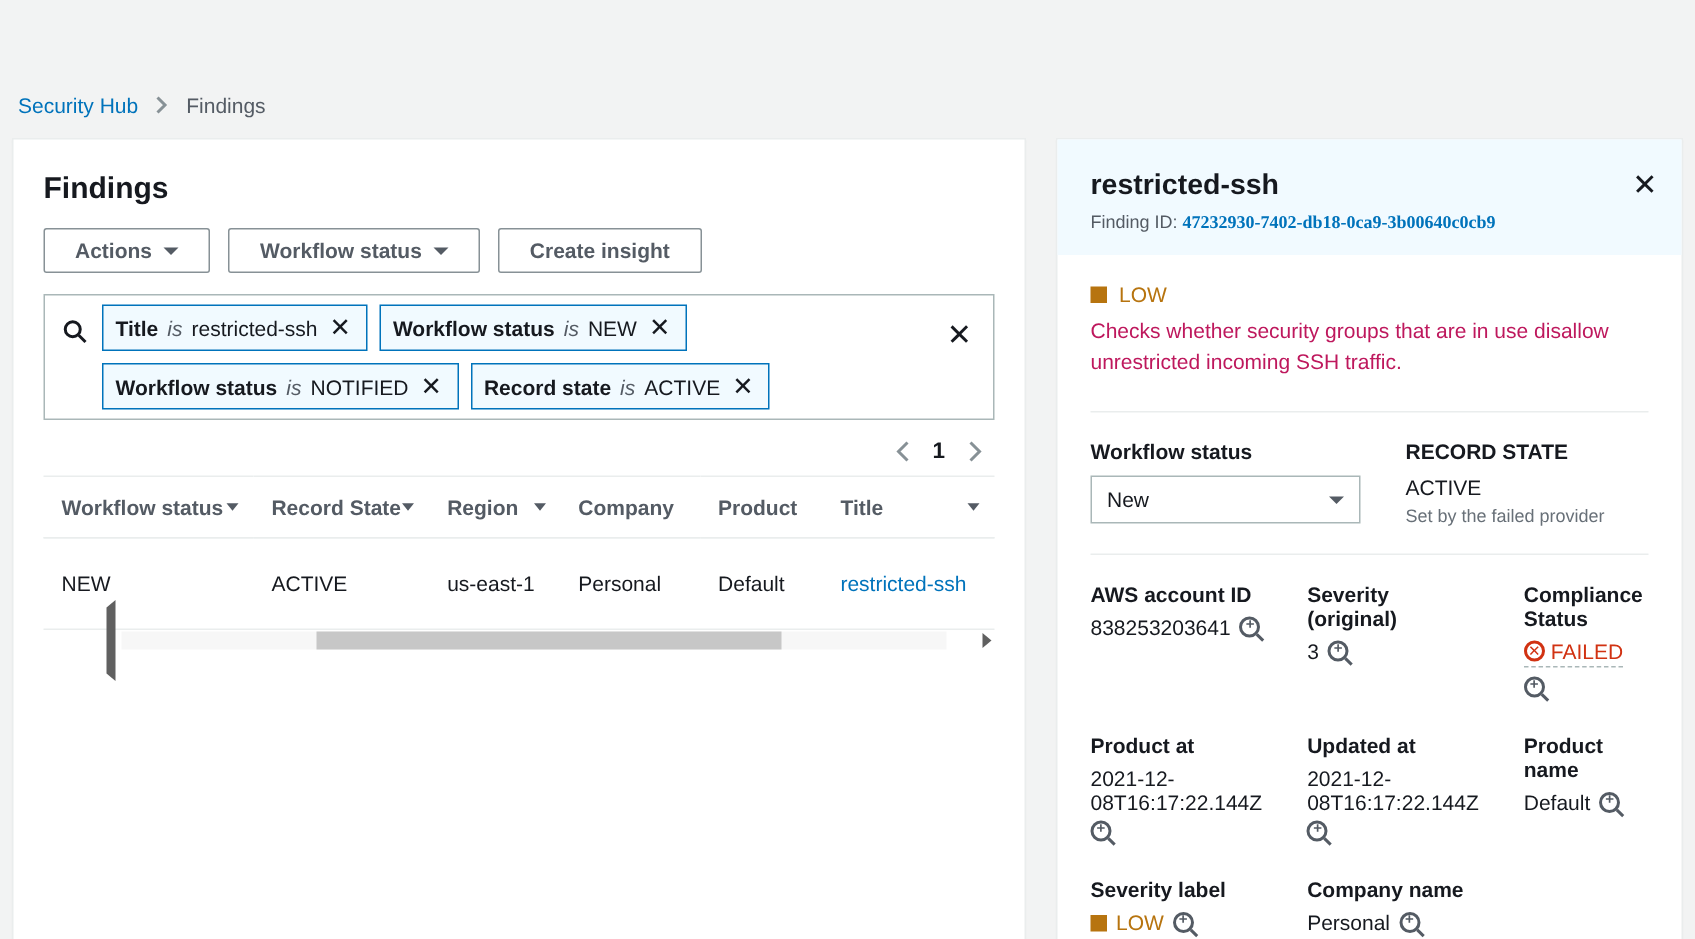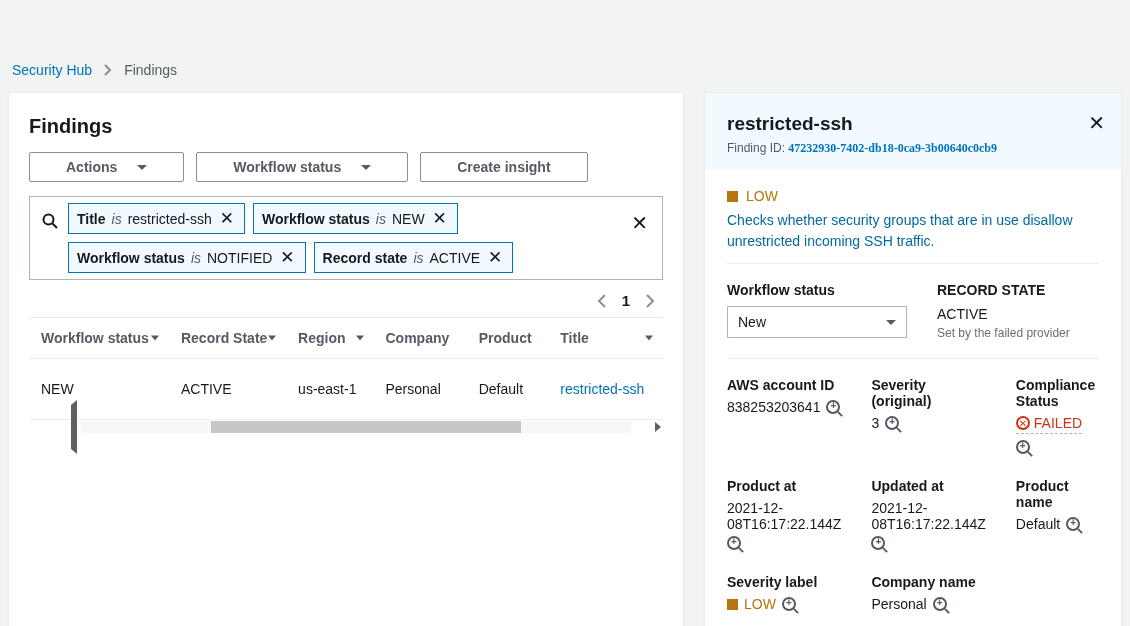--- a/index.html
+++ b/index.html
@@ -31,27 +31,27 @@
     .left { width: 676px; padding: 22px 20px; }
     .right { width: 418px; margin-left: 20px; }
     h1.title { font-size: 20px; font-weight: 700; margin-bottom: 14px; }
     .subtitle { color: #16191f; margin-bottom: 18px; }
     .button-row { display: flex; gap: 12px; margin-bottom: 14px; }
     .btn {
       border: 1px solid #879196;
       background: #fff;
       color: #545b64;
       font-weight: 700;
-      padding: 6px 36px;
+      padding: 6px 20px;
       border-radius: 2px;
       cursor: pointer;
       font-size: 14px;
       display: inline-flex;
       align-items: center;
-      gap: 20px;
+      gap: 8px;
     }
     .caret-down {
       width: 0; height: 0;
       border-left: 5px solid transparent;
       border-right: 5px solid transparent;
       border-top: 5px solid #545b64;
     }
     .filter-box {
       border: 1px solid #aab7b8;
       padding: 6px 10px;
@@ -125,21 +125,21 @@
       position: relative;
     }
     .detail-header h2 { font-size: 19px; font-weight: 700; margin-bottom: 6px; }
     .detail-header .fid { font-size: 12px; color: #545b64; }
     .detail-header .fid a { color: #0073bb; font-weight: 700; text-decoration: none; font-family: Liberation Serif, serif; }
     .detail-header .close { position: absolute; right: 16px; top: 18px; font-size: 20px; cursor: pointer; }
     .detail-body { padding: 18px 22px; }
     .sev-row { display: flex; align-items: center; gap: 8px; margin-bottom: 6px; }
     .sev-sq { width: 11px; height: 11px; background: #b7740f; display: inline-block;}
     .sev-label { color: #b7740f; font-weight: 400; }
-    .desc { color: #0369a1; line-height: 1.5; margin-bottom: 11px; }
+    .desc { color: #be185d; line-height: 1.5; margin-bottom: 22px; }
     .two-col { display: flex; gap: 30px; border-top: 1px solid #eaeded; padding-top: 18px; }
     .two-col > div { flex: 1; }
     .lbl { font-weight: 700; margin-bottom: 8px; }
     .select {
       border: 1px solid #aab7b8;
       padding: 7px 10px;
       display: flex;
       justify-content: space-between;
       align-items: center;
       width: 180px;

